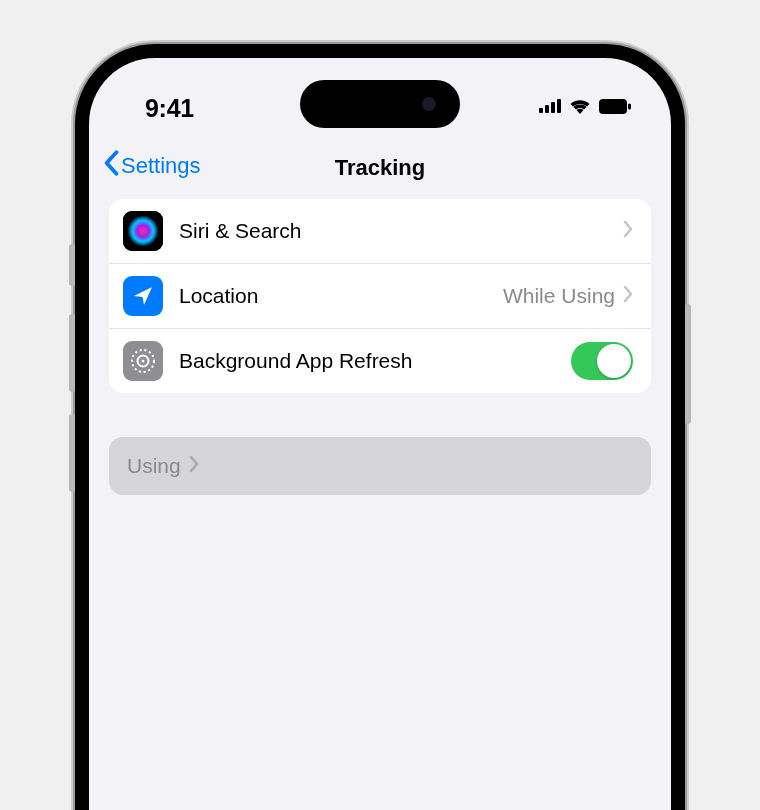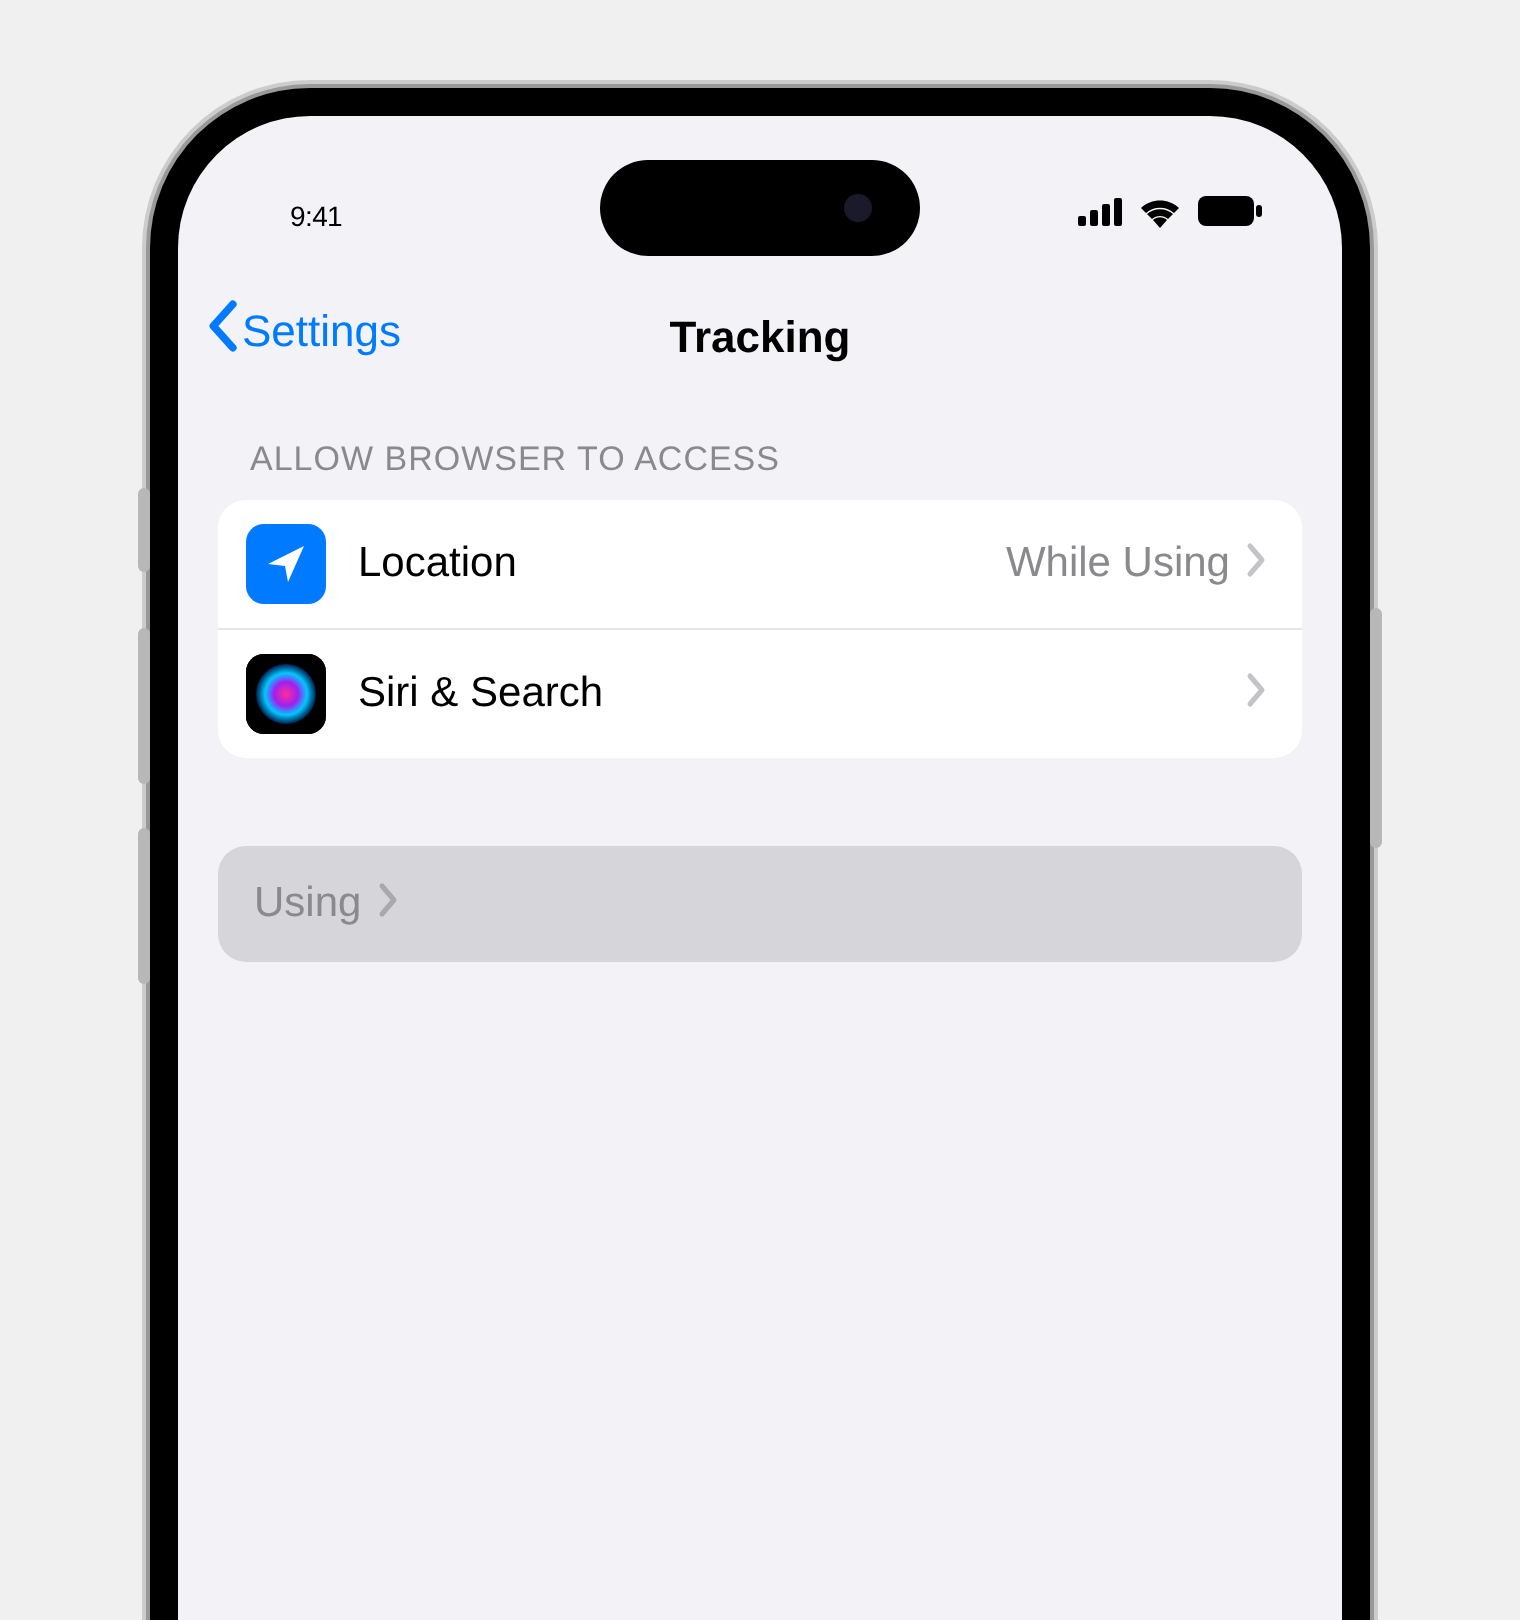--- a/index.html
+++ b/index.html
@@ -54,22 +54,22 @@
     border-radius: 50%;
   }
   .status-bar {
     display: flex;
     justify-content: space-between;
     align-items: center;
     padding: 30px 40px 0 56px;
     height: 70px;
   }
   .status-time {
-    font-weight: 400;
-    font-size: 14px;
+    font-weight: 700;
+    font-size: 25px;
     letter-spacing: -0.3px;
   }
   .status-icons {
     display: flex;
     align-items: center;
     gap: 8px;
   }
   .nav-bar {
     display: flex;
     align-items: flex-end;
@@ -212,37 +212,22 @@
         <span class="back-chevron">
           <svg width="16" height="26" viewBox="0 0 14 24">
               <path d="M12 2 L3 12 L12 22" stroke="#007aff" stroke-width="3.5" fill="none" stroke-linecap="round" stroke-linejoin="round"></path>
             </svg>
         </span>
         <span>Settings</span>
       </div>
       <div class="nav-title">Tracking</div>
     </div>
 
-    <div class="section-header">ALLOW BROWSER TO ACCESS</div>
 
     <div class="group">
-      <div class="row with-icon">
-        <div class="app-icon" style="background:#007aff">
-          <svg width="24" height="24" viewBox="0 0 24 24">
-              <path d="M3 12 L21 3 L13 21 L11.5 13 Z" fill="#fff"></path>
-            </svg>
-        </div>
-        <div class="row-label">Location</div>
-        <div class="row-value">While Using</div>
-        <span class="chevron">
-          <svg width="10" height="18" viewBox="0 0 10 18">
-              <path d="M2 2 L8 9 L2 16" stroke="#c4c4c8" stroke-width="2.5" fill="none" stroke-linecap="round" stroke-linejoin="round"></path>
-            </svg>
-        </span>
-      </div>
       <div class="row with-icon">
         <div class="app-icon" style="background:#111">
           <svg width="40" height="40" viewBox="0 0 40 40">
               <defs>
                 <radialGradient id="sg" cx="50%" cy="50%" r="50%">
                   <stop offset="0%" stop-color="#ff2d95"></stop>
                   <stop offset="40%" stop-color="#a020f0"></stop>
                   <stop offset="70%" stop-color="#00c8ff"></stop>
                   <stop offset="100%" stop-color="#002050"></stop>
                 </radialGradient>
@@ -251,20 +236,47 @@
               <circle cx="20" cy="20" r="15" fill="url(#sg)"></circle>
             </svg>
         </div>
         <div class="row-label">Siri &amp; Search</div>
         <span class="chevron">
           <svg width="10" height="18" viewBox="0 0 10 18">
               <path d="M2 2 L8 9 L2 16" stroke="#c4c4c8" stroke-width="2.5" fill="none" stroke-linecap="round" stroke-linejoin="round"></path>
             </svg>
         </span>
       </div>
+      <div class="row with-icon">
+        <div class="app-icon" style="background:#007aff">
+          <svg width="24" height="24" viewBox="0 0 24 24">
+              <path d="M3 12 L21 3 L13 21 L11.5 13 Z" fill="#fff"></path>
+            </svg>
+        </div>
+        <div class="row-label">Location</div>
+        <div class="row-value">While Using</div>
+        <span class="chevron">
+          <svg width="10" height="18" viewBox="0 0 10 18">
+              <path d="M2 2 L8 9 L2 16" stroke="#c4c4c8" stroke-width="2.5" fill="none" stroke-linecap="round" stroke-linejoin="round"></path>
+            </svg>
+        </span>
+      </div>
+      <div class="row with-icon">
+        <div class="app-icon" style="background:#8e8e93">
+          <svg width="28" height="28" viewBox="0 0 28 28">
+              <circle cx="14" cy="14" r="11" fill="none" stroke="#fff" stroke-width="2" stroke-dasharray="2.2 2.6"></circle>
+              <circle cx="14" cy="14" r="5.5" fill="none" stroke="#fff" stroke-width="2"></circle>
+              <circle cx="14" cy="14" r="1.5" fill="#fff"></circle>
+            </svg>
+        </div>
+        <div class="row-label">Background App Refresh</div>
+        <div class="toggle on">
+            <div class="knob"></div>
+          </div>
+      </div>
     </div>
 
     <div class="spacer"></div>
 
     <div class="group highlight">
       <div class="row">
         <div class="row-value">Using</div>
         <span class="chevron">
           <svg width="10" height="18" viewBox="0 0 10 18">
               <path d="M2 2 L8 9 L2 16" stroke="#a8a8ad" stroke-width="2.5" fill="none" stroke-linecap="round" stroke-linejoin="round"></path>

